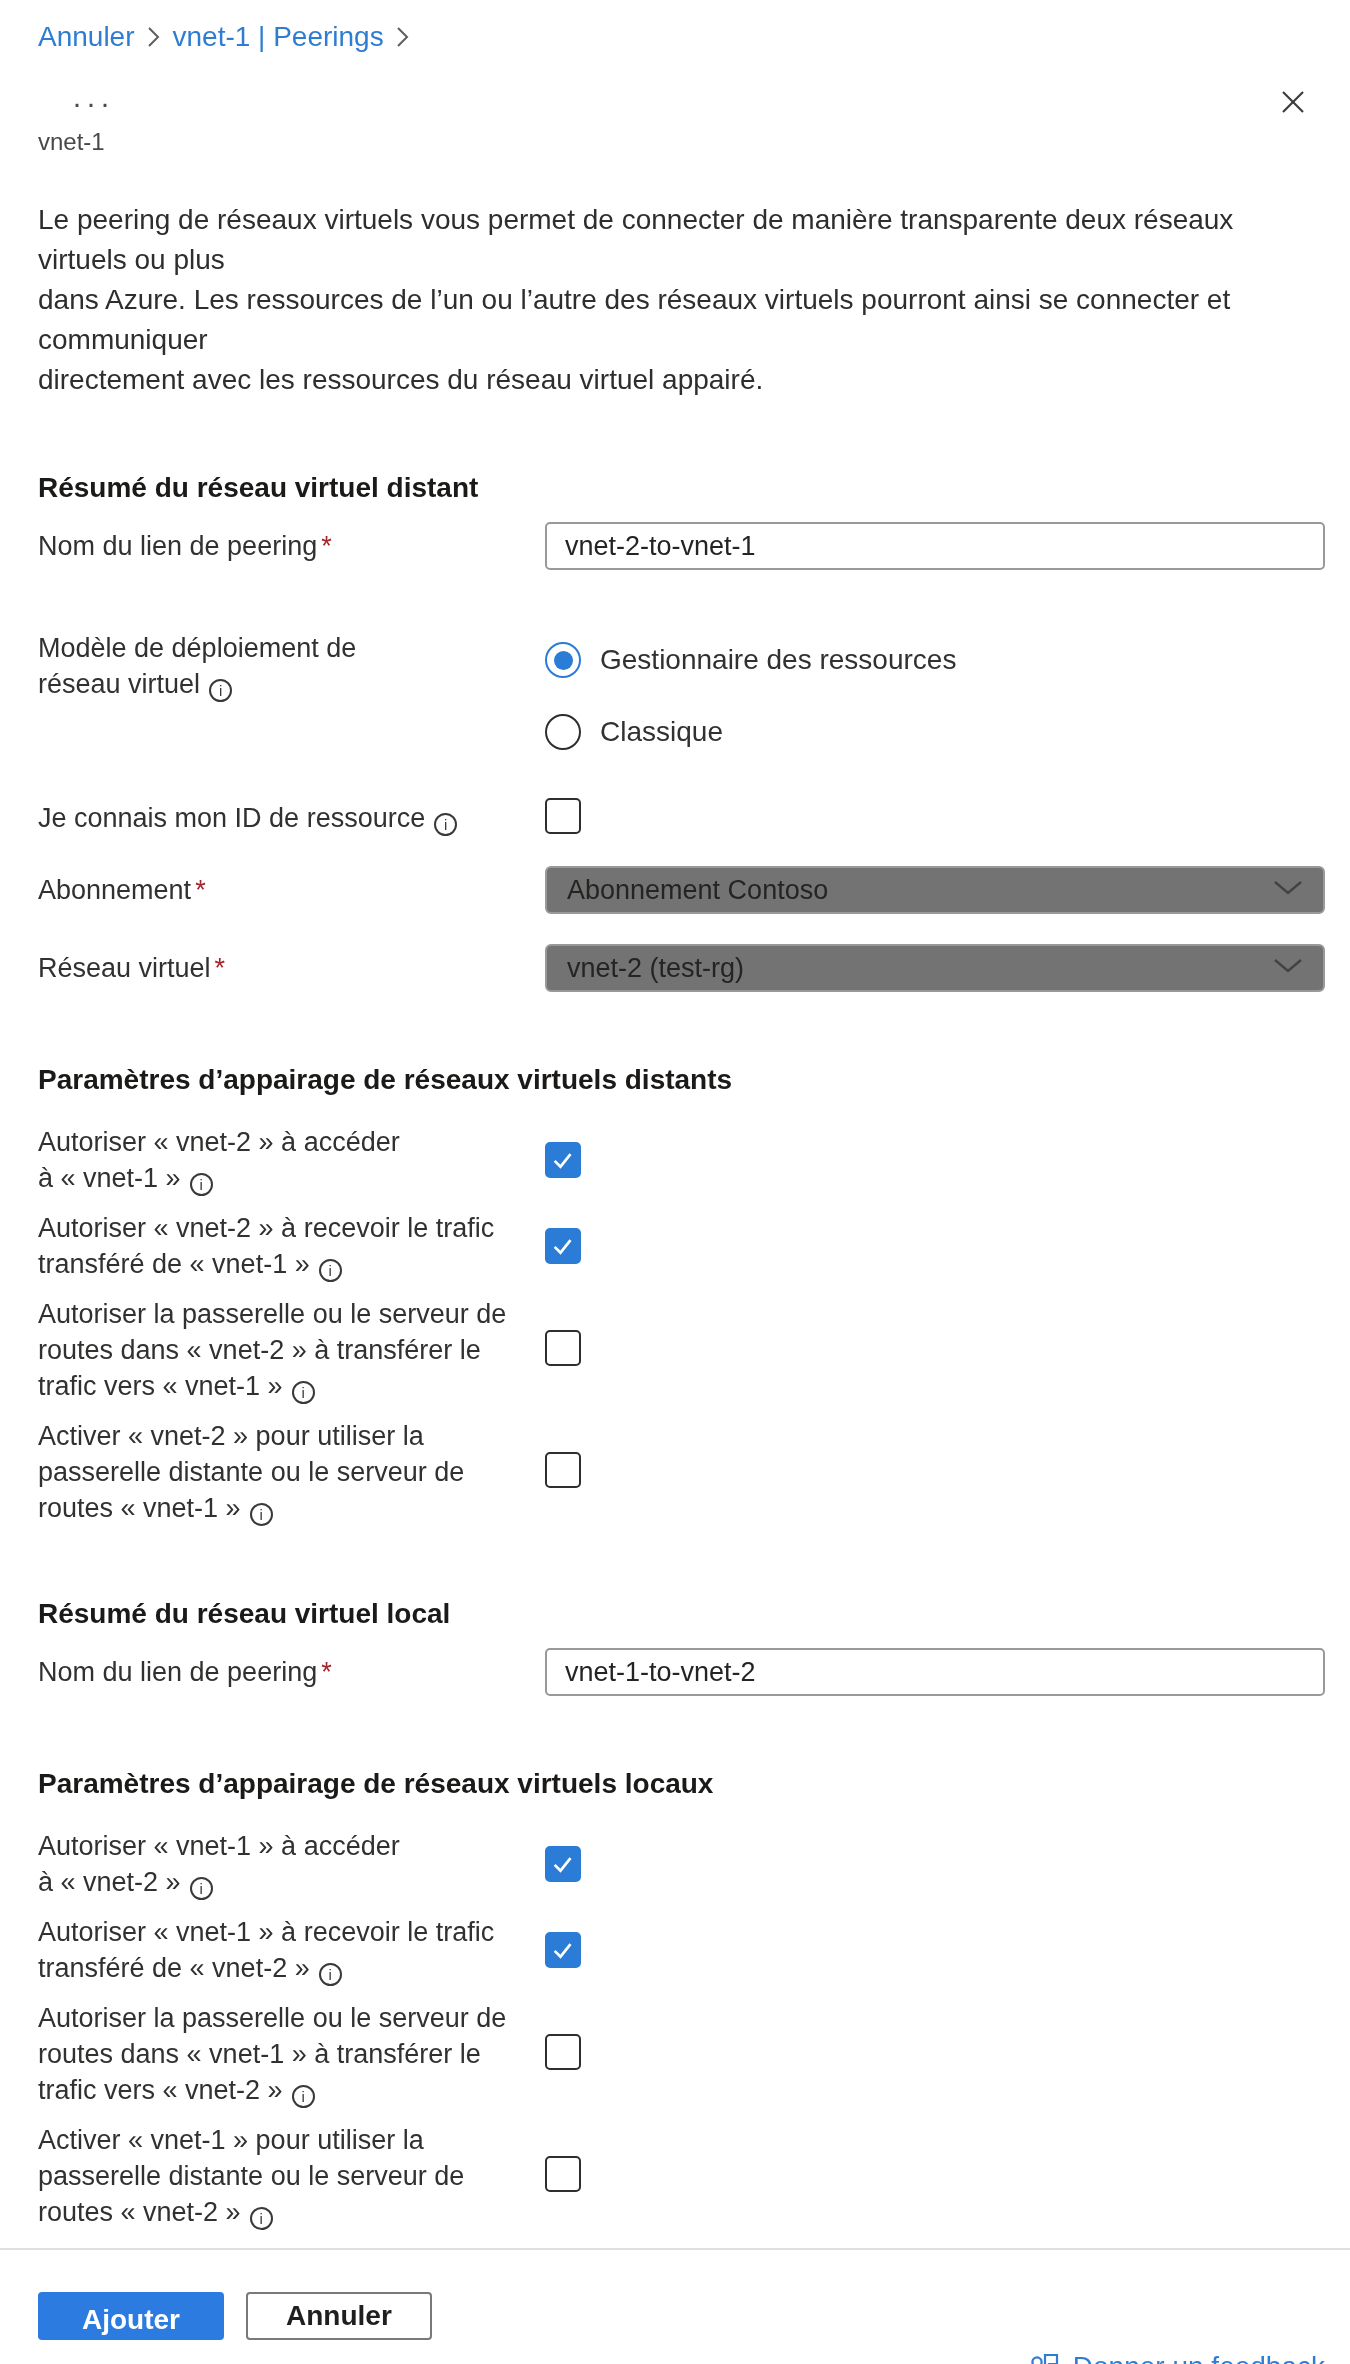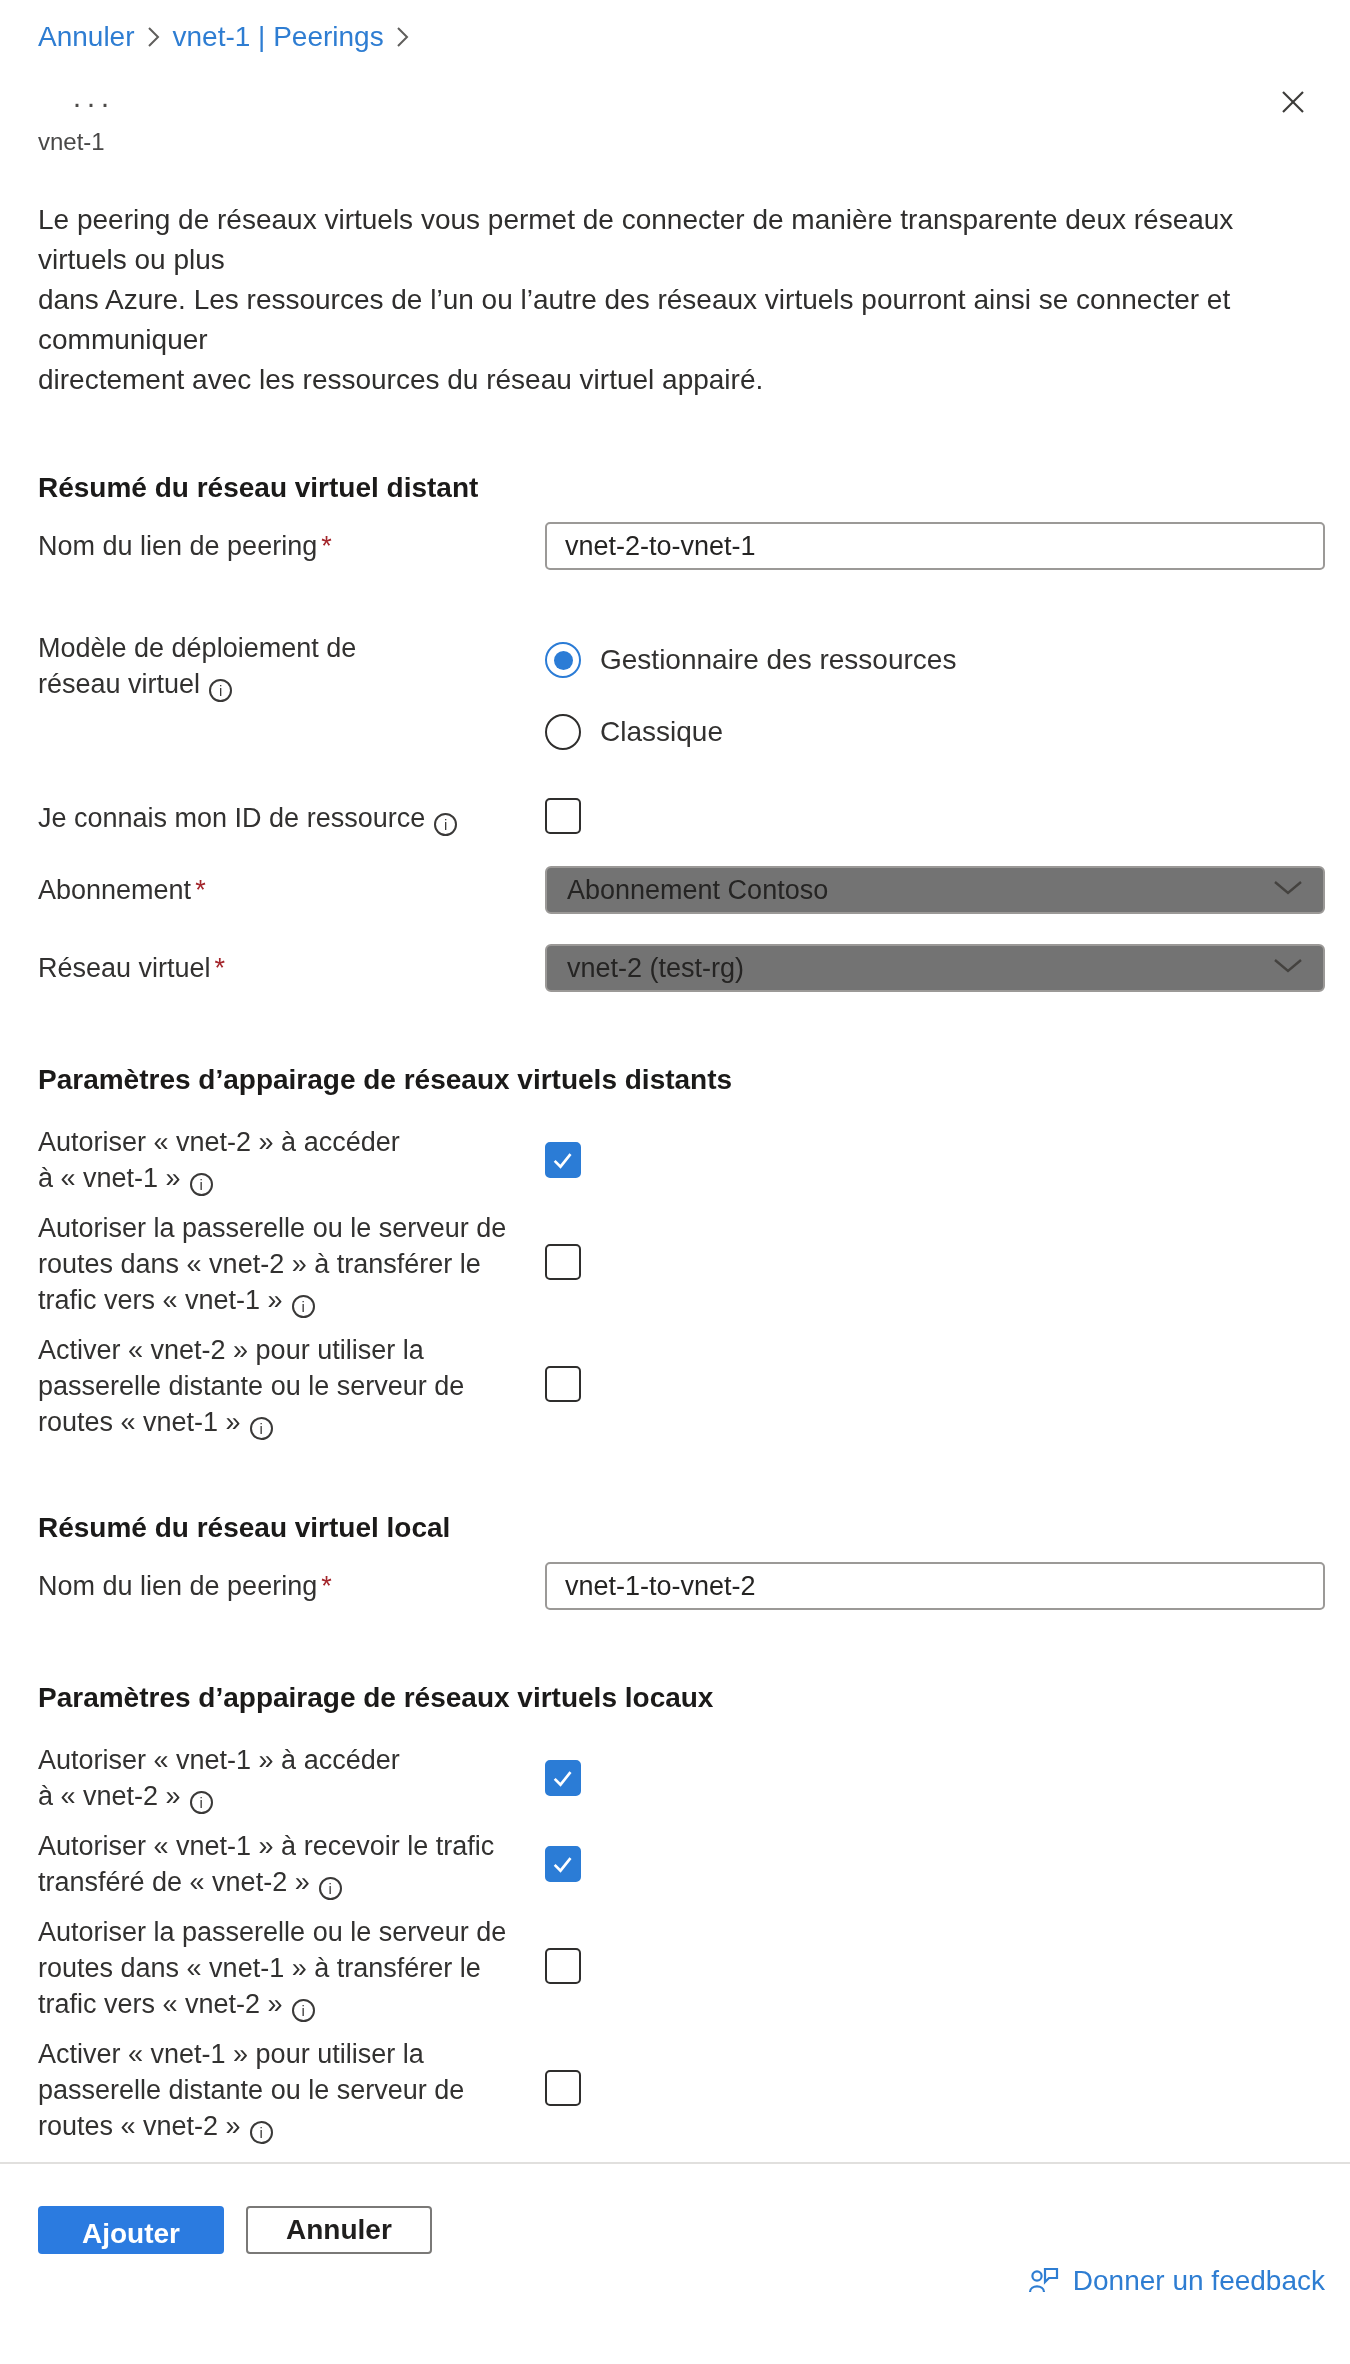--- a/index.html
+++ b/index.html
@@ -208,20 +208,29 @@
   <div class="row cb-row cb-row-first">
     <div class="lbl"><span>Autoriser « vnet-2 » à accéder
 à « vnet-1 »</span><span class="info-icon">i</span></div>
     <div class="ctrl"><span class="checkbox checked">
           <svg width="30" height="30" viewBox="0 0 36 36">
             <polyline points="8,19 15,26 27,11" fill="none" stroke="#fff" stroke-width="3.2"></polyline>
           </svg>
         </span></div>
   </div>
 
+  <div class="row cb-row">
+    <div class="lbl"><span>Autoriser « vnet-2 » à recevoir le trafic
+transféré de « vnet-1 »</span><span class="info-icon">i</span></div>
+    <div class="ctrl"><span class="checkbox checked">
+          <svg width="30" height="30" viewBox="0 0 36 36">
+            <polyline points="8,19 15,26 27,11" fill="none" stroke="#fff" stroke-width="3.2"></polyline>
+          </svg>
+        </span></div>
+  </div>
 
   <div class="row cb-row">
     <div class="lbl"><span>Autoriser la passerelle ou le serveur de
 routes dans « vnet-2 » à transférer le
 trafic vers « vnet-1 »</span><span class="info-icon">i</span></div>
     <div class="ctrl"><span class="checkbox"></span></div>
   </div>
 
   <div class="row cb-row">
     <div class="lbl"><span>Activer « vnet-2 » pour utiliser la

